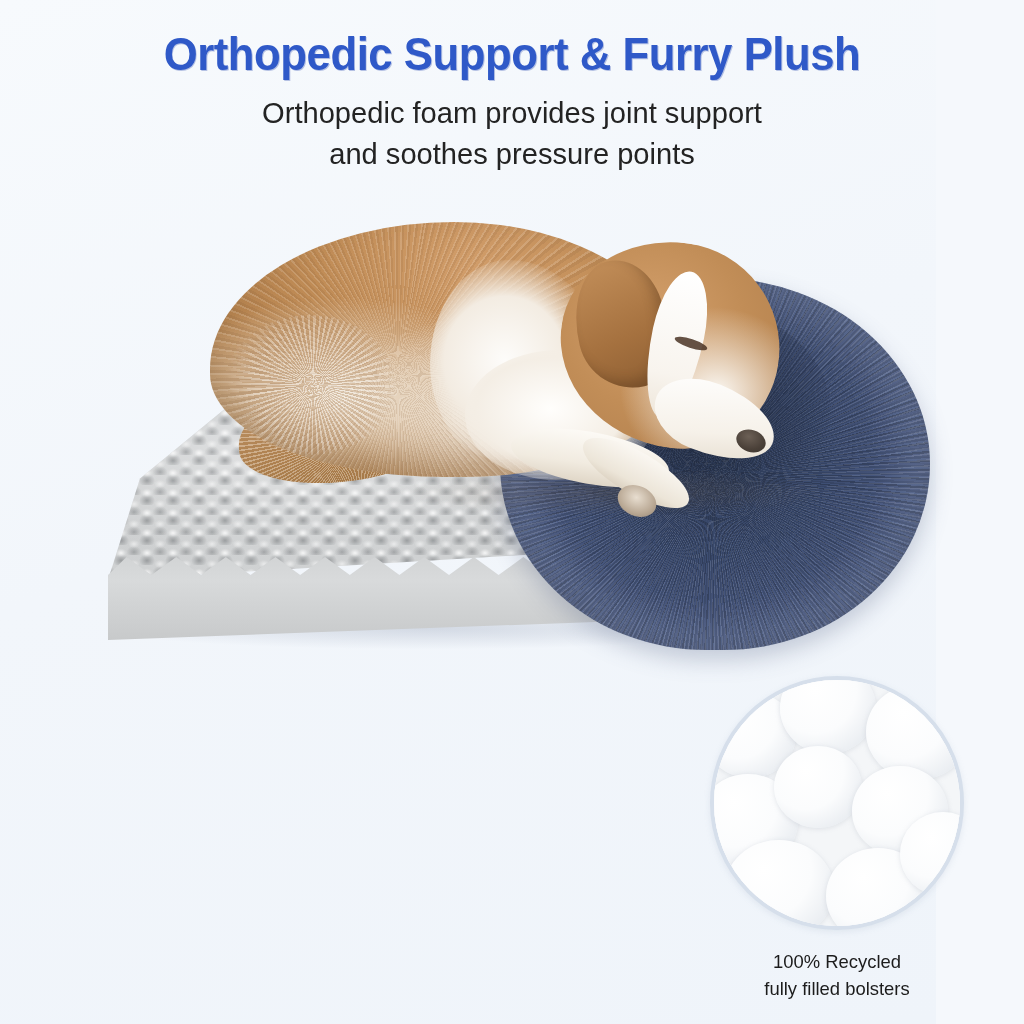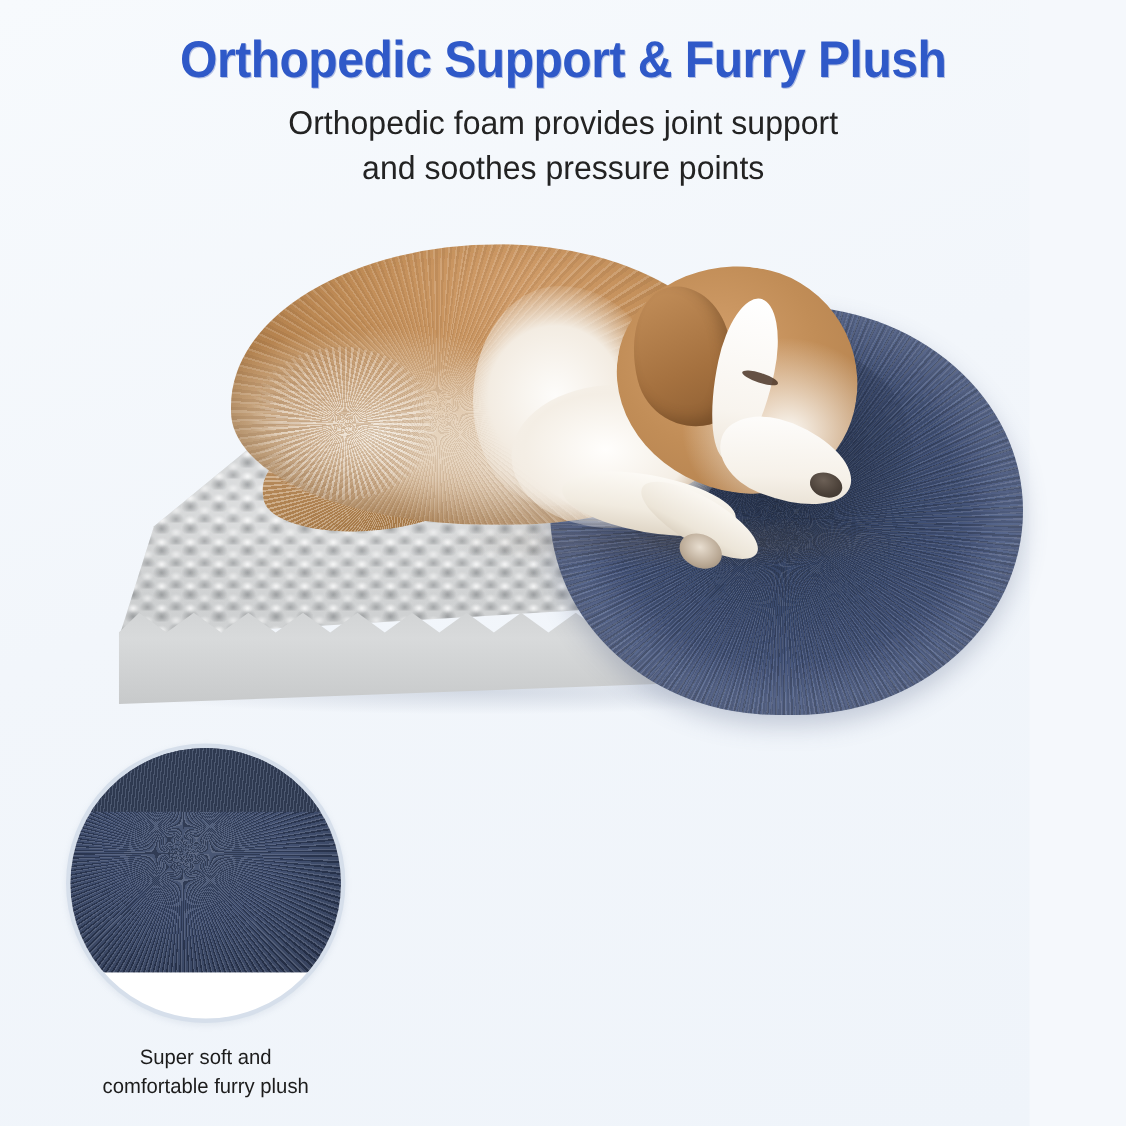--- a/index.html
+++ b/index.html
@@ -502,29 +502,37 @@
       <div class="dog-ear"></div>
       <div class="dog-blaze"></div>
       <div class="dog-muzzle"></div>
       <div class="dog-eye"></div>
       <div class="dog-nose"></div>
     </div>
   </div>
 
   <div class="features">
 
-    <div class="feature f1">
+
+
+    <div class="feature f3">
       <div class="circle">
         <div class="circle-inner">
-          <div class="plush-swatch"></div>
-          <div class="plush-top-band"></div>
+          <div class="fill-swatch"></div>
+          <div class="ball" style="left:-10px; top:12px;  width:92px;  height:86px;"></div>
+          <div class="ball" style="left:66px;  top:-18px; width:96px;  height:92px;"></div>
+          <div class="ball" style="left:152px; top:4px;   width:104px; height:96px;"></div>
+          <div class="ball" style="left:-16px; top:94px;  width:100px; height:94px;"></div>
+          <div class="ball" style="left:60px;  top:66px;  width:88px;  height:82px;"></div>
+          <div class="ball" style="left:138px; top:86px;  width:96px;  height:90px;"></div>
+          <div class="ball" style="left:10px;  top:160px; width:110px; height:100px;"></div>
+          <div class="ball" style="left:112px; top:168px; width:104px; height:96px;"></div>
+          <div class="ball" style="left:186px; top:132px; width:86px;  height:84px;"></div>
         </div>
       </div>
       <div class="caption">
-        <span>Super soft and</span>
-        <span>comfortable furry plush</span>
+        <span>100%  Recycled</span>
+        <span>fully filled bolsters</span>
       </div>
     </div>
 
-
-
   </div>
 </div>
 
 </body></html>

